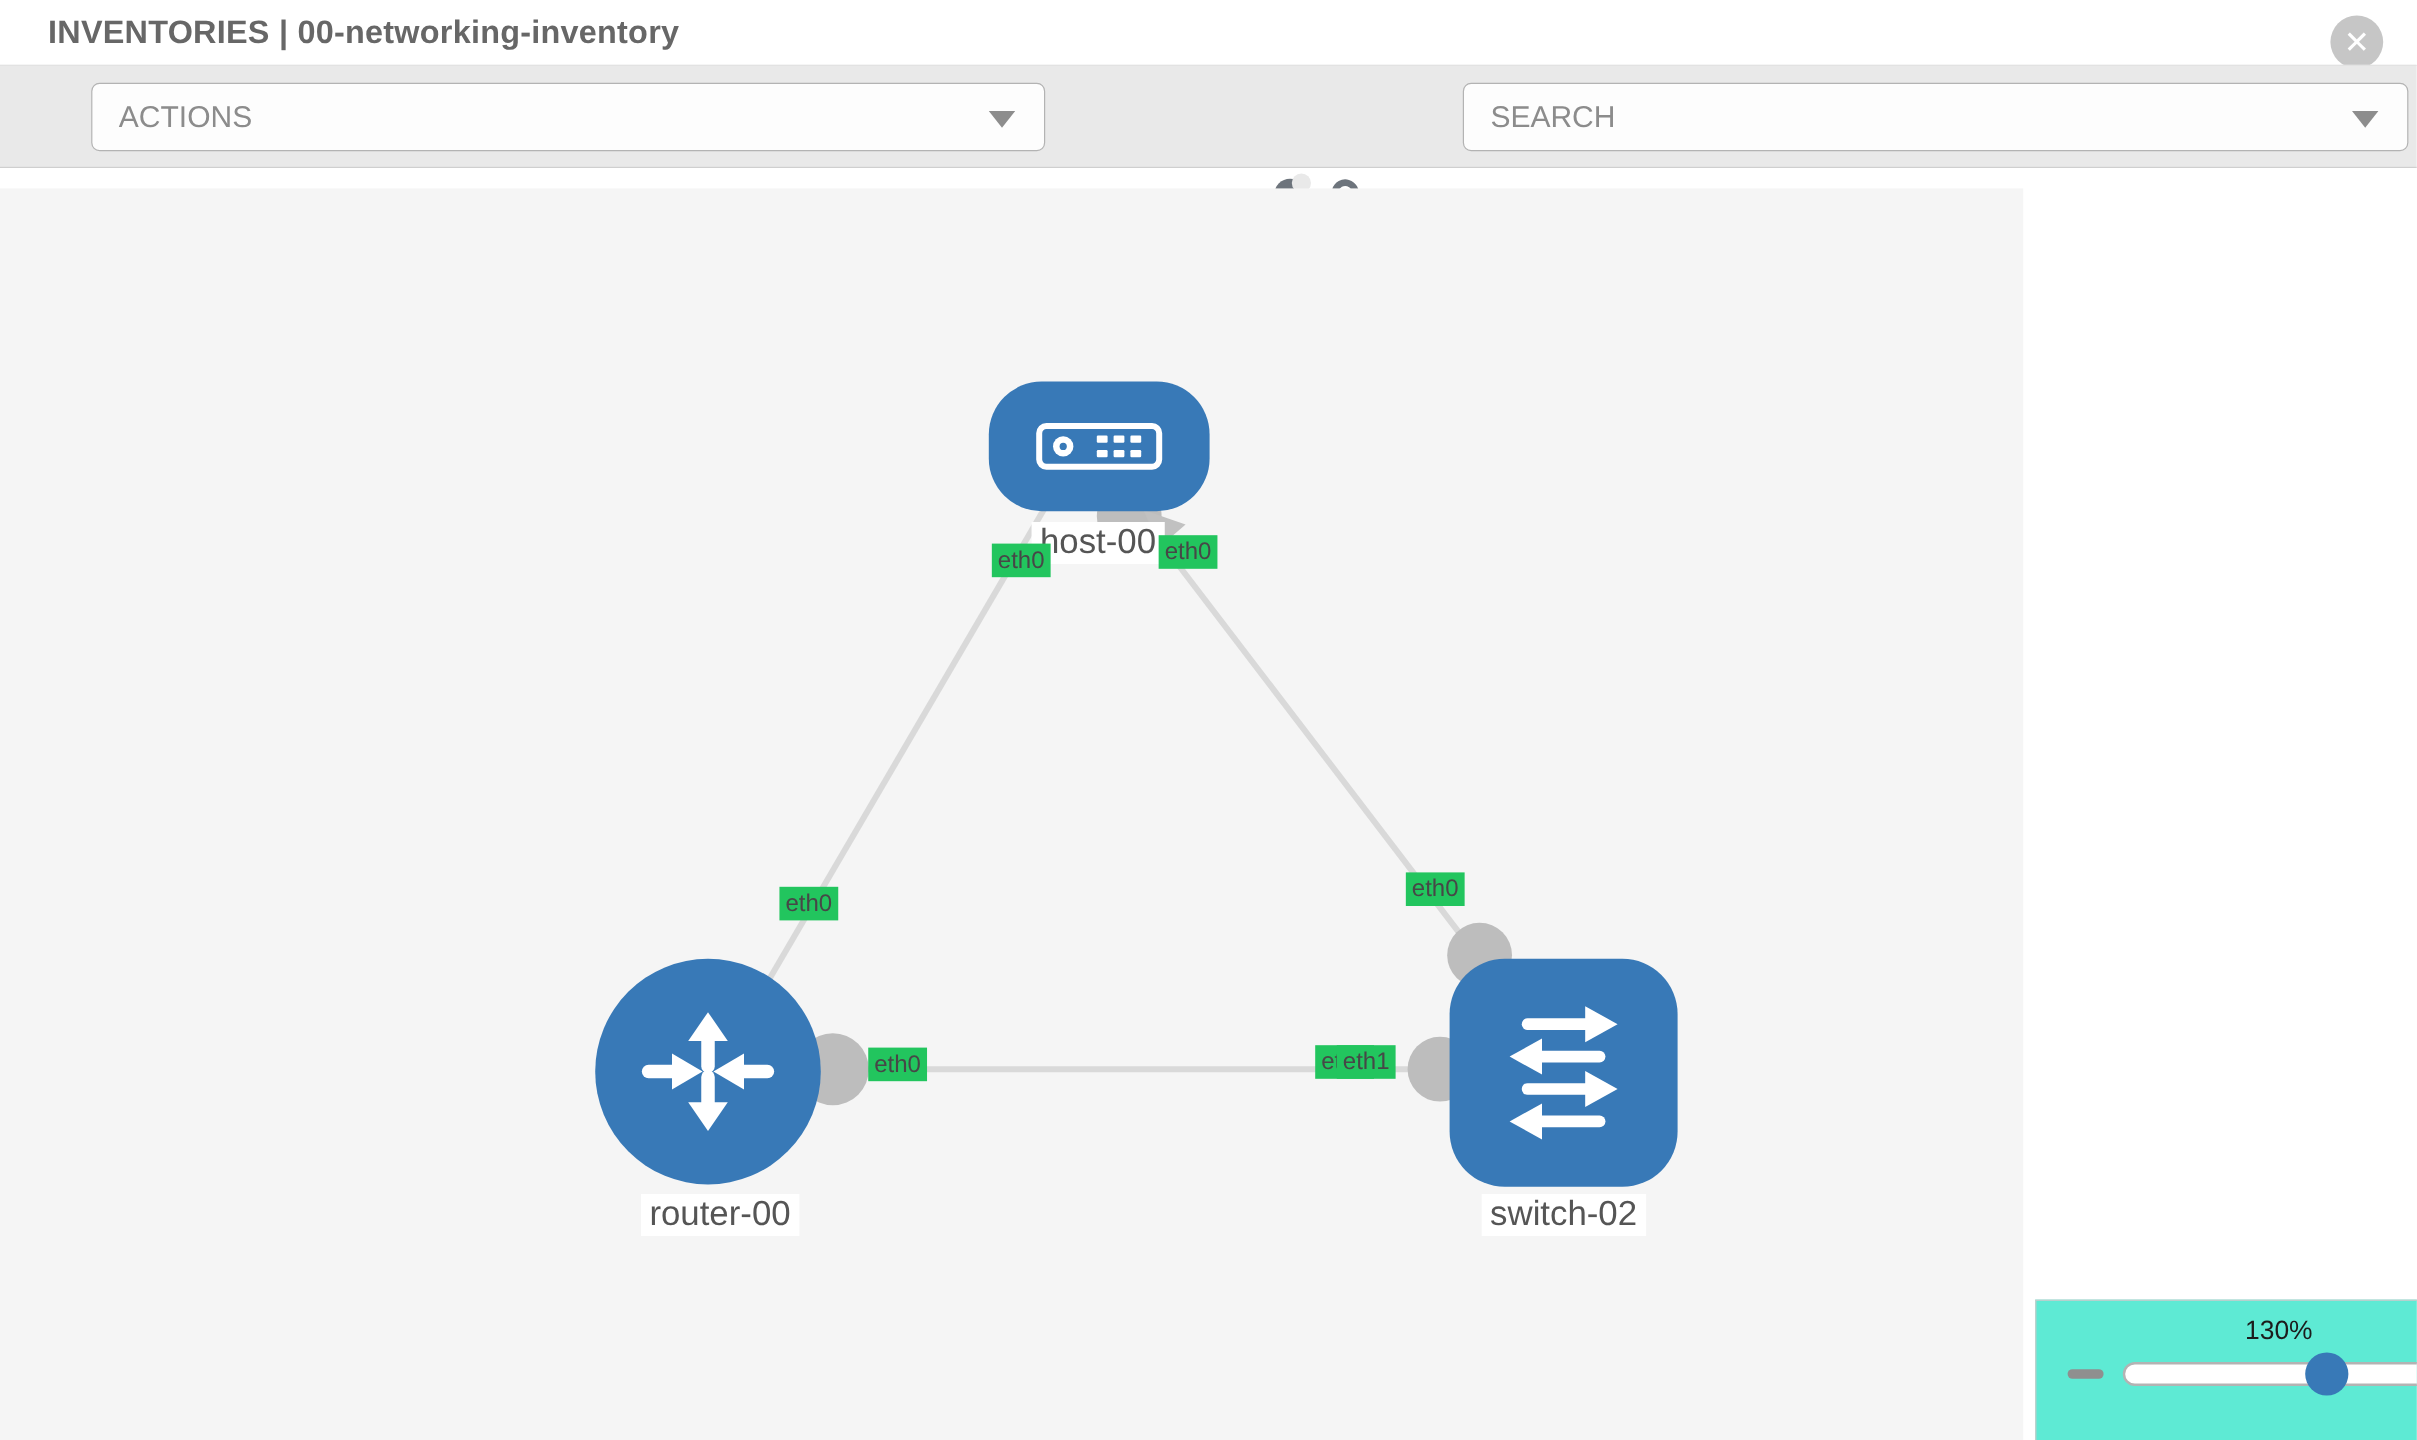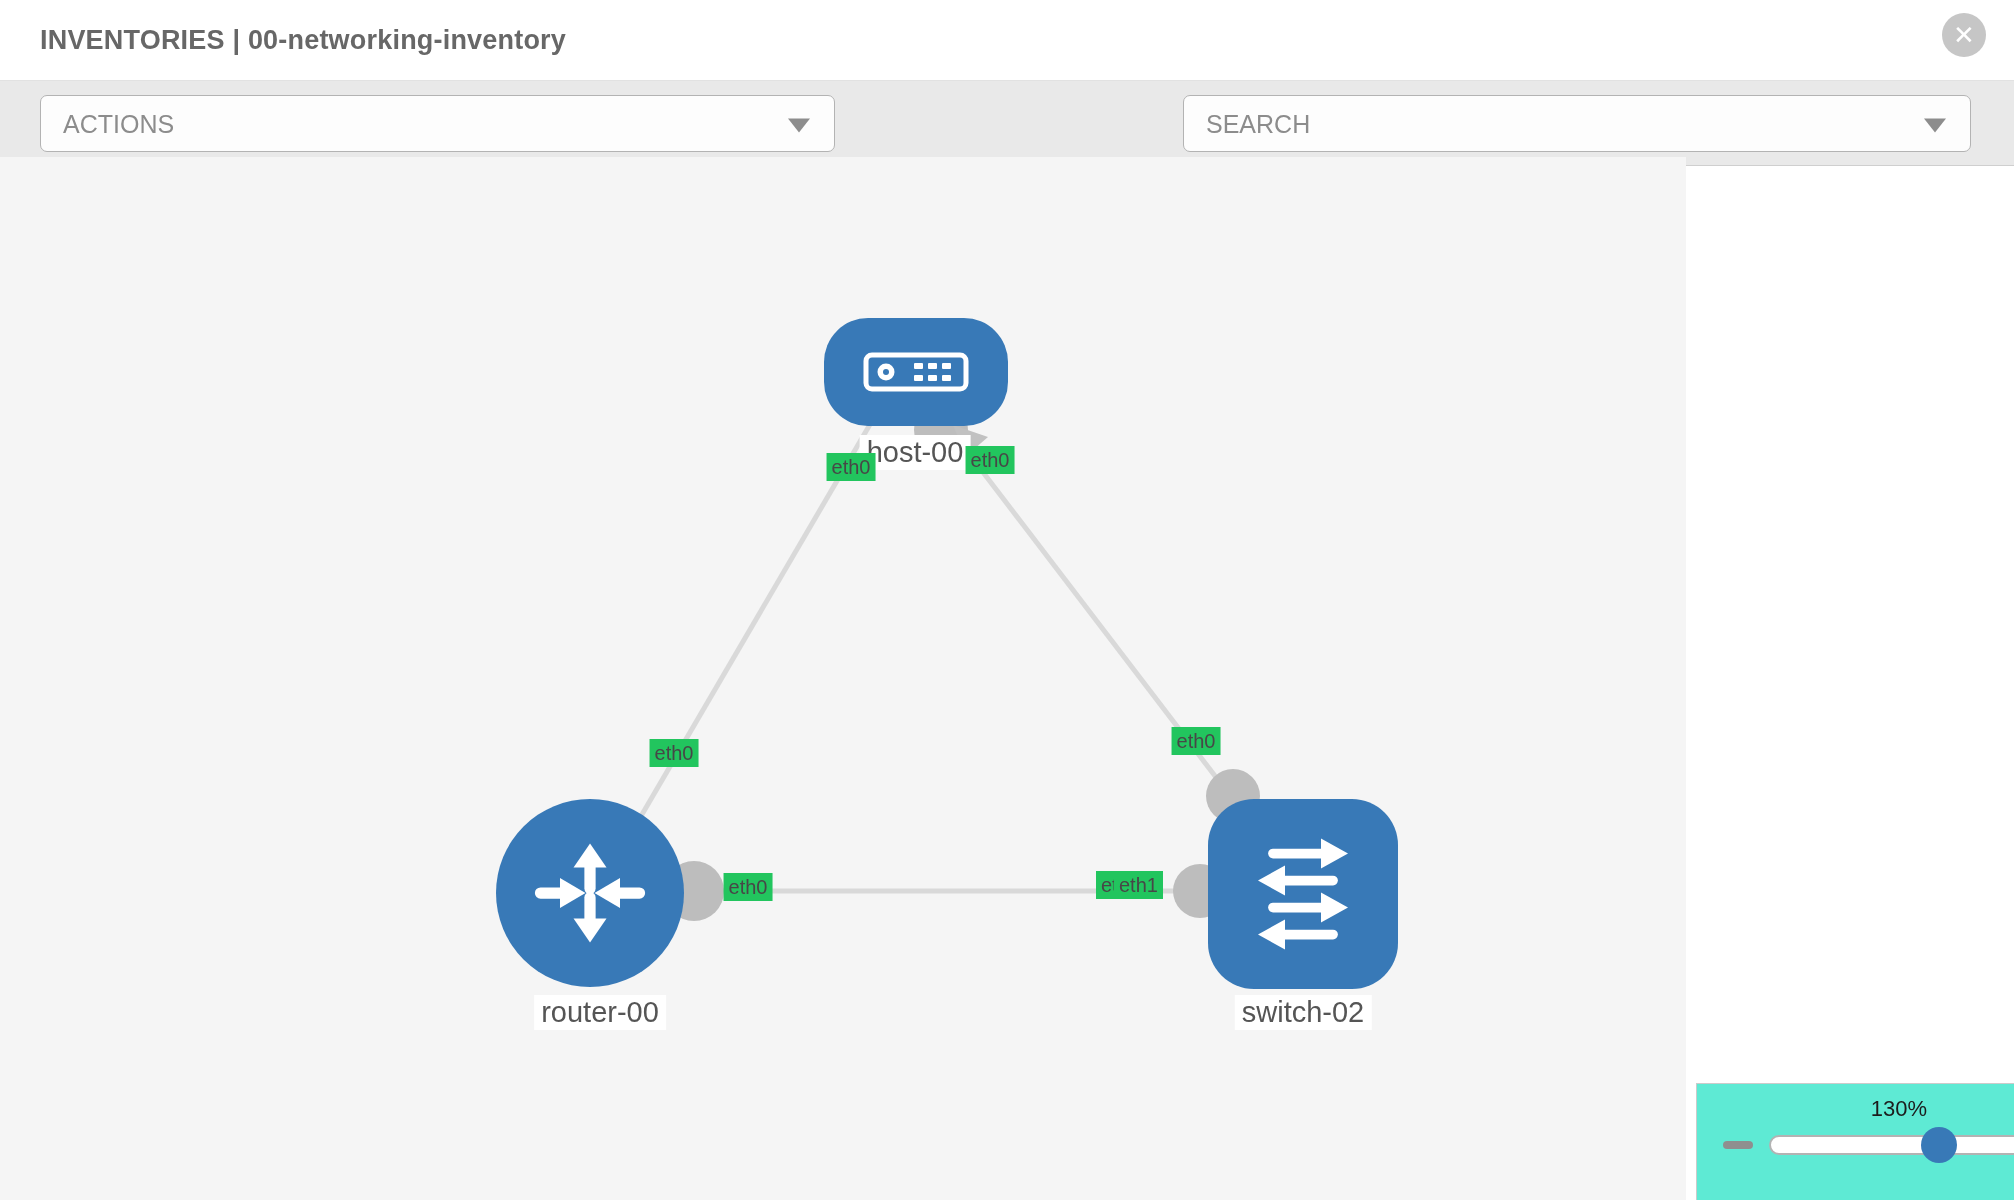--- a/index.html
+++ b/index.html
@@ -11,32 +11,32 @@
     --icon-gray:#6d747c;
     --ctl-border:#b3b3b3;
     --chip-text:#474747;
   }
   *{margin:0;padding:0;box-sizing:border-box;}
   html,body{width:2014px;height:1200px;overflow:hidden;background:#fff;
     font-family:"Liberation Sans","DejaVu Sans",sans-serif;}
   .app{position:relative;width:2014px;height:1200px;}
 
   
-  .header{position:relative;width:100%;height:80px;background:#ffffff;}
+  .header{position:relative;width:100%;height:54px;background:#ffffff;}
   .page-title{position:absolute;left:40px;top:50%;transform:translateY(-50%);
     font-size:27px;font-weight:bold;color:#676767;letter-spacing:.2px;}
   .close-btn{position:absolute;right:28px;top:13px;width:44px;height:44px;border-radius:50%;
     background:#c6c6c6;color:#fff;font-size:26px;font-weight:bold;text-align:center;
     line-height:44px;cursor:pointer;user-select:none;}
 
   
   .toolbar{position:relative;width:100%;height:86px;background:var(--toolbar-bg);
     border-top:1px solid #e2e2e2;border-bottom:1px solid #cfcfcf;}
   .select-box{position:absolute;top:14px;height:57px;background:#fdfdfd;
-    border:1px solid var(--ctl-border);border-radius:7px;cursor:pointer;}
+    border:1px solid var(--ctl-border);border-radius:7px;cursor:pointer;margin-left:36px;}
   .select-box .sel-label{position:absolute;left:22px;top:50%;transform:translateY(-50%);
     font-size:25px;color:#8c8c8c;}
   .caret{position:absolute;right:24px;top:50%;transform:translateY(-40%);width:0;height:0;
     border-left:11px solid transparent;border-right:11px solid transparent;
     border-top:14px solid #8d8d8d;}
   .actions-box{left:40px;width:795px;}
   .search-box{left:1183px;width:788px;}
   .tool-icon{position:absolute;top:88px;width:56px;height:56px;cursor:pointer;}
   .wrench-btn{left:1038px;}
   .key-btn{left:1106px;}

